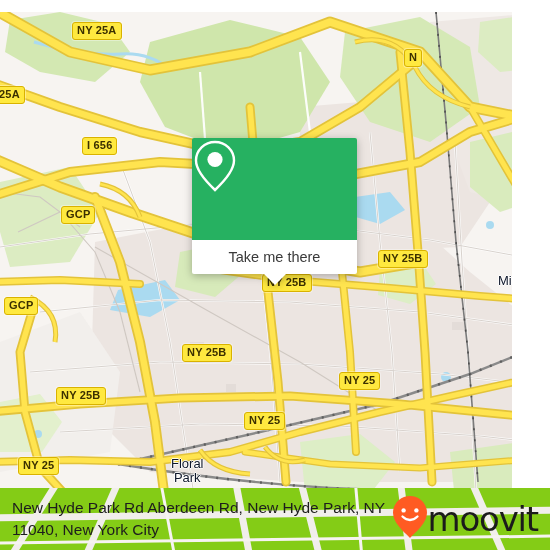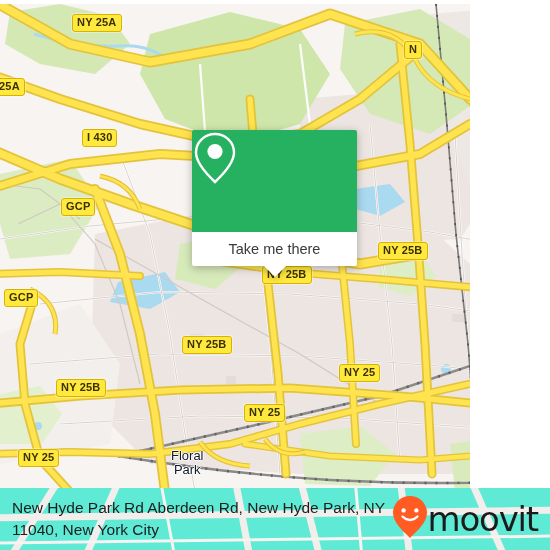--- a/index.html
+++ b/index.html
@@ -5,21 +5,21 @@
   html,body{margin:0;padding:0;}
   body{
     width:550px;height:550px;overflow:hidden;
     font-family:"Liberation Sans", sans-serif;
     background:#fff;
   }
   #page{position:relative;width:550px;height:550px;overflow:hidden;}
 
   
   #map{
-    position:absolute;left:0;top:4px;width:470px;height:488px;overflow:hidden;
+    position:absolute;left:0;top:12px;width:512px;height:488px;overflow:hidden;
     background:#efe9e5;
   }
   #map svg{position:absolute;left:0;top:0;}
 
   .shield{
     position:absolute;
     background:#ffe93f;
     border:1.5px solid #d9b200;
     border-radius:3px;
     color:#3b3000;
@@ -81,21 +81,21 @@
     transform:translateX(-50%);
     width:0;height:0;
     border-left:11px solid transparent;
     border-right:11px solid transparent;
     border-top:11px solid #fff;
   }
 
   
   #footer{
     position:absolute;left:0;top:488px;width:550px;height:62px;
-    background:#5eead4;overflow:hidden;
+    background:#84cc16;overflow:hidden;
   }
   #footer-watermark{position:absolute;left:0;top:0;opacity:1;}
   #footer-inner{
     position:relative;
     display:flex;align-items:center;
     height:62px;padding:0 8px 0 12px;
     box-sizing:border-box;
   }
   #footer-title{
     flex:1 1 auto;
@@ -263,21 +263,21 @@
           <rect x="226" y="372" width="10" height="8"></rect>
         </g>
       </g>
     </svg>
 
     <div id="shields">
         <div class="shield" style="left: 72px; top: 10px;">NY 25A</div>
         <div class="shield" style="left: -6px; top: 74px;">25A</div>
         <div class="shield" style="left: 404px; top: 37px;">N</div>
         <div class="shield" style="left: 531px; top: 21px;">N</div>
-        <div class="shield" style="left: 82px; top: 125px;">I 430</div>
+        <div class="shield" style="left: 82px; top: 125px;">I 656</div>
         <div class="shield" style="left: 61px; top: 194px;">GCP</div>
         <div class="shield" style="left: 4px; top: 285px;">GCP</div>
         <div class="shield" style="left: 519px; top: 200px;">NY 25</div>
         <div class="shield" style="left: 378px; top: 238px;">NY 25B</div>
         <div class="shield" style="left: 262px; top: 262px;">NY 25B</div>
         <div class="shield" style="left: 182px; top: 332px;">NY 25B</div>
         <div class="shield" style="left: 339px; top: 360px;">NY 25</div>
         <div class="shield" style="left: 56px; top: 375px;">NY 25B</div>
         <div class="shield" style="left: 244px; top: 400px;">NY 25</div>
         <div class="shield" style="left: 18px; top: 445px;">NY 25</div>

